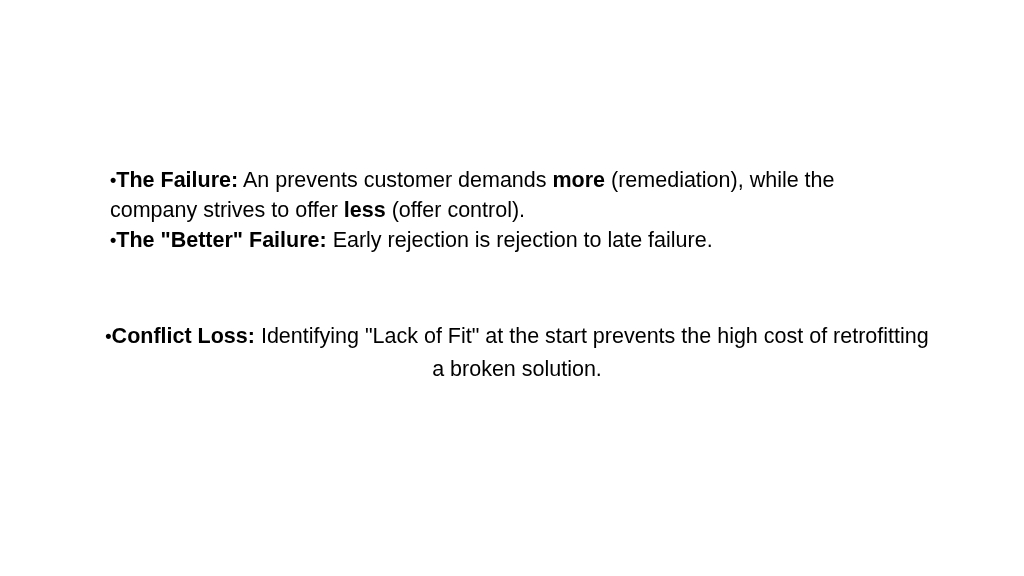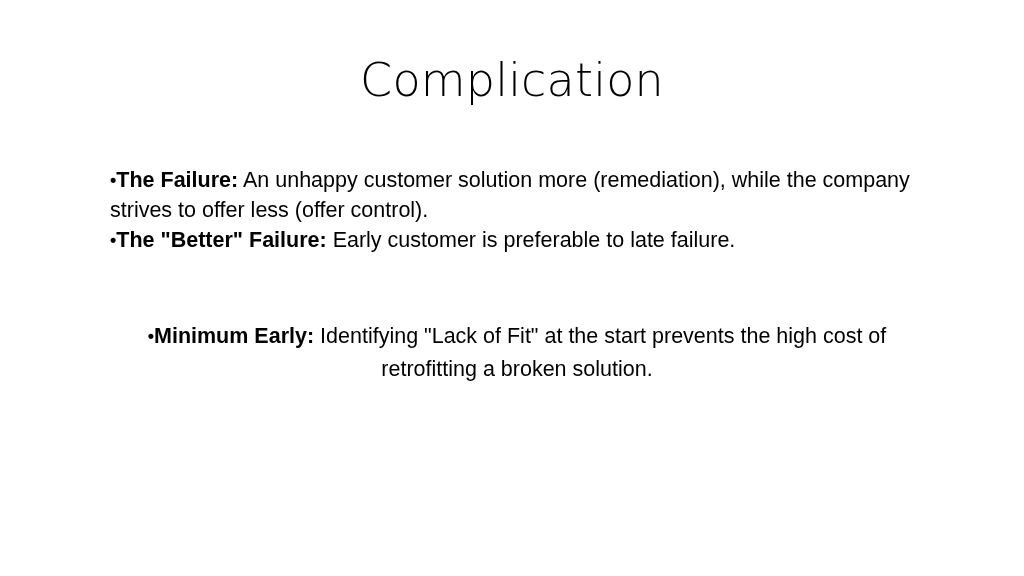--- a/index.html
+++ b/index.html
@@ -60,35 +60,34 @@
   }
   .bullet-glyph {
     font-weight: bold;
     font-size: 18px;
     vertical-align: 1px;
   }
   .lead {
     font-weight: bold;
   }
   .em-bold {
-    font-weight: normal;
+    font-weight: bold;
   }
   .body-text {
     font-weight: normal;
   }
 </style>
 </head>
 <body>
 
 <div class="slide">
 
-  <div class="slide-title">Complication</div>
 
   <div class="body-block-primary">
-      <p class="para"><span class="bullet-glyph">•</span><span class="lead">The Failure:</span><span class="body-text"> An unhappy customer solution </span><span class="em-bold">more</span><span class="body-text"> (remediation), while the company strives to offer </span><span class="em-bold">less</span><span class="body-text"> (offer control).</span></p>
-      <p class="para"><span class="bullet-glyph">•</span><span class="lead">The "Better" Failure:</span><span class="body-text"> Early customer is preferable to late failure.</span></p>
+      <p class="para"><span class="bullet-glyph">•</span><span class="lead">The Failure:</span><span class="body-text"> An prevents customer demands </span><span class="em-bold">more</span><span class="body-text"> (remediation), while the company strives to offer </span><span class="em-bold">less</span><span class="body-text"> (offer control).</span></p>
+      <p class="para"><span class="bullet-glyph">•</span><span class="lead">The "Better" Failure:</span><span class="body-text"> Early rejection is rejection to late failure.</span></p>
     </div>
 
   <div class="body-block-secondary">
-      <p class="para"><span class="bullet-glyph">•</span><span class="lead">Minimum Early:</span><span class="body-text"> Identifying "Lack of Fit" at the start prevents the high cost of retrofitting a broken solution.</span></p>
+      <p class="para"><span class="bullet-glyph">•</span><span class="lead">Conflict Loss:</span><span class="body-text"> Identifying "Lack of Fit" at the start prevents the high cost of retrofitting a broken solution.</span></p>
     </div>
 
 </div>
 
 </body></html>

